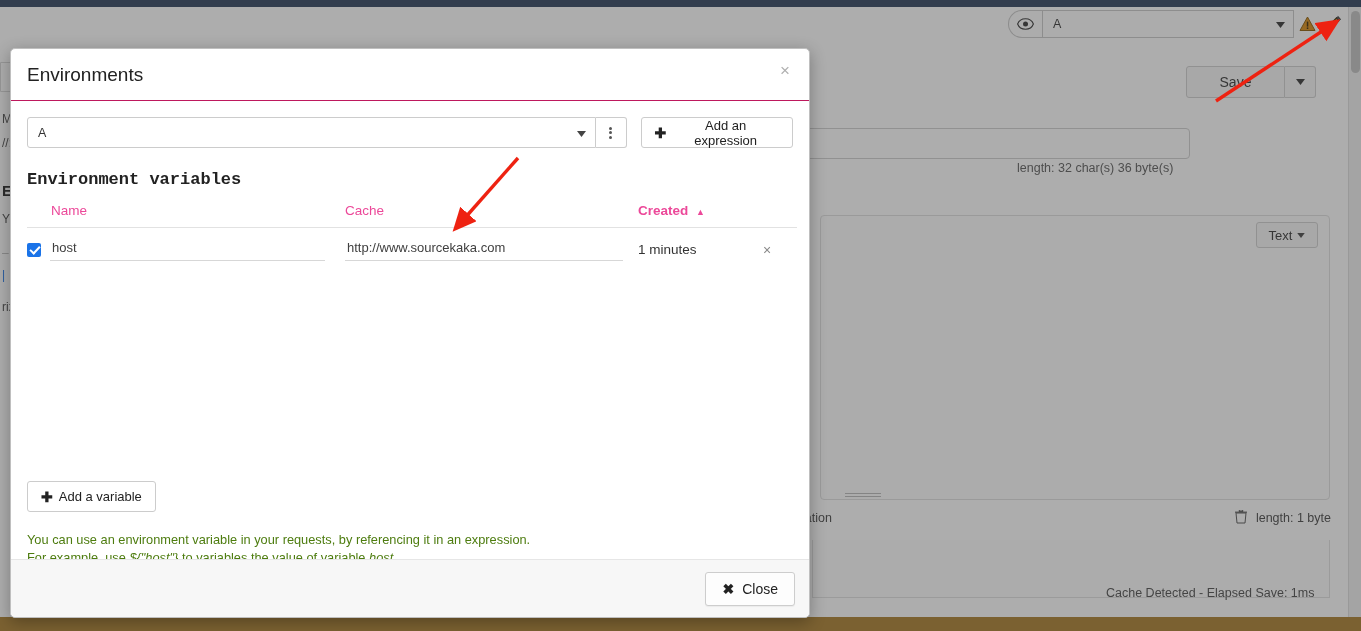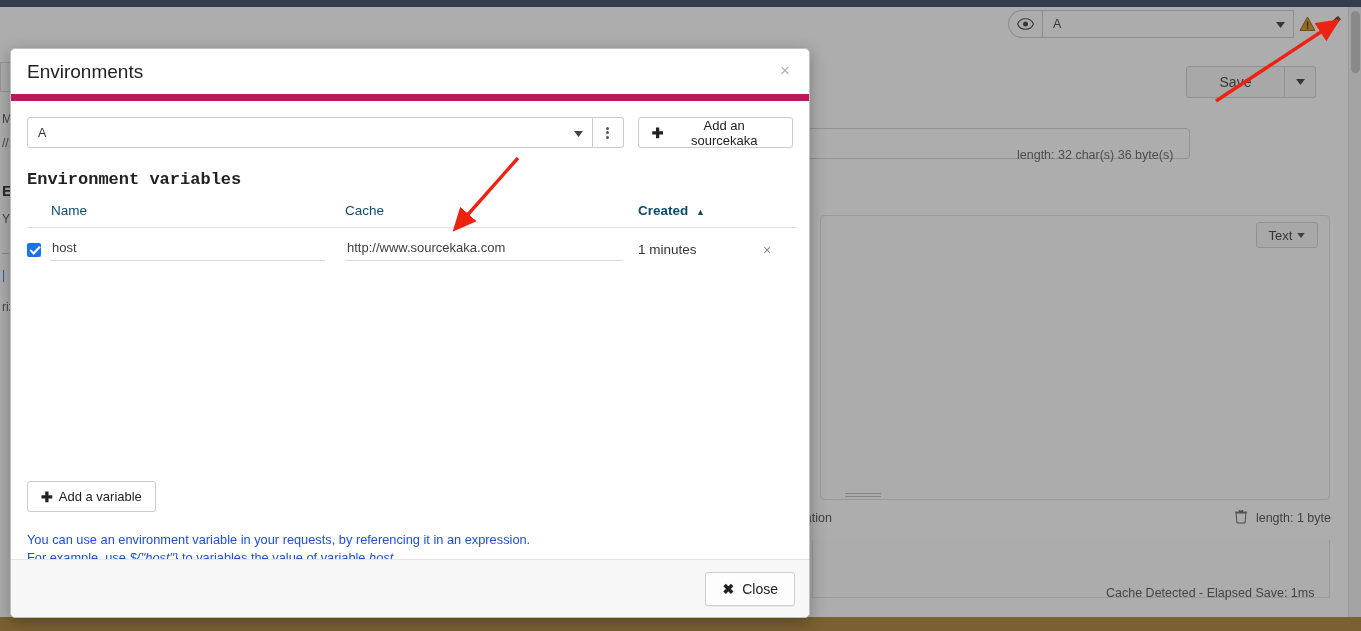--- a/index.html
+++ b/index.html
@@ -67,21 +67,21 @@
     display: flex; align-items: center; justify-content: center;
   }
   .save-main { width: 99px; border-radius: 3px 0 0 3px; }
   .save-caret { width: 31px; border-left: none; border-radius: 0 3px 3px 0; }
 
   .url-input {
     position: absolute; top: 128px; left: 790px; width: 400px; height: 31px;
     border: 1px solid #cfcfcf; border-radius: 4px; background: #fff;
   }
   .len-label {
-    position: absolute; top: 148px; left: 1017px;
+    position: absolute; top: 161px; left: 1017px;
     font-size: 12.5px; color: #5a5a5a;
   }
   .send-group {
     position: absolute; top: 128px; left: 1186px;
     display: flex; height: 32px;
   }
   .btn-send {
     background: #0b5394; border: 1px solid #0b5394;
     color: #ffffff; font-size: 14.5px;
     display: flex; align-items: center; justify-content: center; gap: 7px;
@@ -147,21 +147,21 @@
     position: absolute; top: 48px; left: 10px;
     width: 800px; height: 570px;
     background: #ffffff;
     border: 1px solid #bfbfbf;
     border-radius: 5px;
     box-shadow: 0 4px 16px rgba(0,0,0,0.30);
     display: flex; flex-direction: column;
   }
   .modal-head {
     height: 52px; flex: 0 0 52px;
-    border-bottom: 7px solid #be185d;
+    border-bottom: 1px solid #be185d;
     display: flex; align-items: center;
     padding: 0 16px 0 16px;
     position: relative;
   }
   .modal-title { font-size: 19px; color: #222; }
   .modal-x {
     position: absolute; right: 13px; top: 12px;
     font-size: 17px; color: #b0b0b0; line-height: 1;
     background: none; border: none; cursor: pointer;
     font-family: "Liberation Sans", sans-serif;
@@ -194,21 +194,21 @@
     font-size: 13px; color: #222; cursor: pointer;
     display: flex; align-items: center; gap: 6px;
     font-family: "Liberation Sans", sans-serif;
   }
 
   .section-title { font-size: 17px; color: #222; margin: 22px 0 0 0; font-family: Liberation Mono, monospace; }
 
   table.vars { width: 770px; border-collapse: collapse; margin-top: 14px; }
   table.vars th {
     text-align: left; font-weight: normal;
-    font-size: 13.5px; color: #0c4a6e;
+    font-size: 13.5px; color: #ec4899;
     padding: 0 0 9px 0;
     border-bottom: 1px solid #e2e2e2;
   }
   table.vars th.c-name  { padding-left: 24px; width: 318px; }
   table.vars th.c-value { width: 293px; }
   table.vars th.c-created { width: 125px; font-weight: bold; }
   table.vars th.c-act { width: 34px; }
   table.vars td { padding: 10px 0 0 0; vertical-align: middle; }
 
   .cell-name { display: flex; align-items: center; gap: 9px; }
@@ -242,21 +242,21 @@
   .add-var-btn {
     position: absolute; left: 16px; top: 380px;
     padding: 7px 13px;
     border: 1px solid #ccc; border-radius: 3px; background: #fff;
     font-size: 13px; color: #222; cursor: pointer;
     display: flex; align-items: center; gap: 6px;
     font-family: "Liberation Sans", sans-serif;
   }
   .help {
     position: absolute; left: 16px; top: 430px;
-    font-size: 12.8px; color: #1d4ed8; line-height: 18px;
+    font-size: 12.8px; color: #4d7c0f; line-height: 18px;
   }
   .help i { font-style: italic; }
 
   .modal-foot {
     flex: 0 0 58px; height: 58px;
     border-top: 1px solid #e6e6e6;
     background: #f7f7f7;
     border-radius: 0 0 5px 5px;
     display: flex; align-items: center; justify-content: flex-end;
     padding-right: 14px;
@@ -400,21 +400,21 @@
       </div>
       <button class="kebab-btn">
         <span>
             <b></b>
             <b></b>
             <b></b>
           </span>
       </button>
       <button class="add-env-btn">
         <span style="font-weight:bold;font-size:14px;line-height:1;">✚</span>
-        <span>Add an sourcekaka</span>
+        <span>Add an expression</span>
       </button>
     </div>
 
     <h2 class="section-title">Environment variables</h2>
 
     <table class="vars">
       <thead>
         <tr>
           <th class="c-name">Name</th>
           <th class="c-value">Cache</th>

